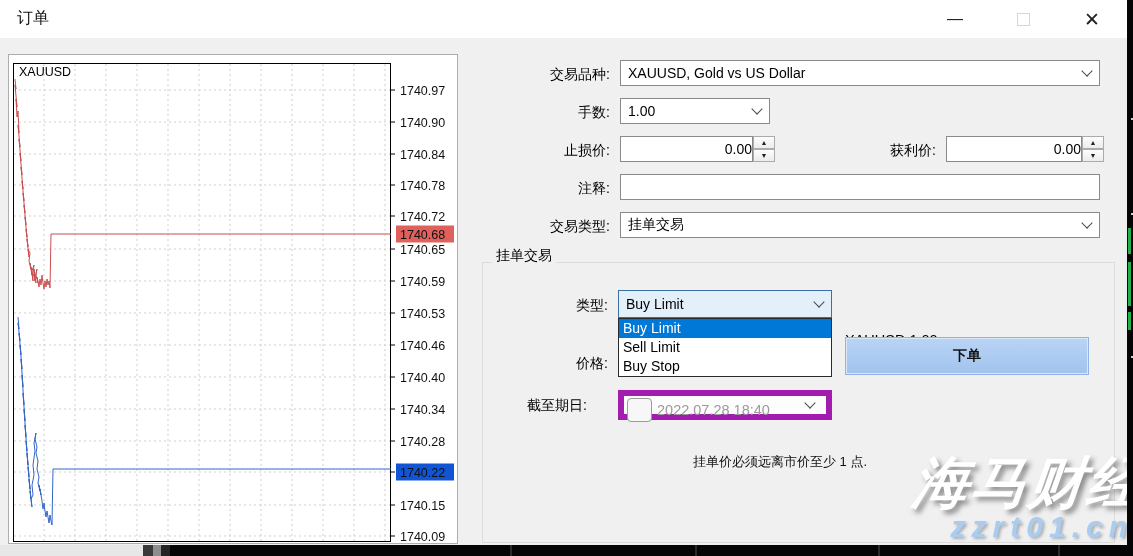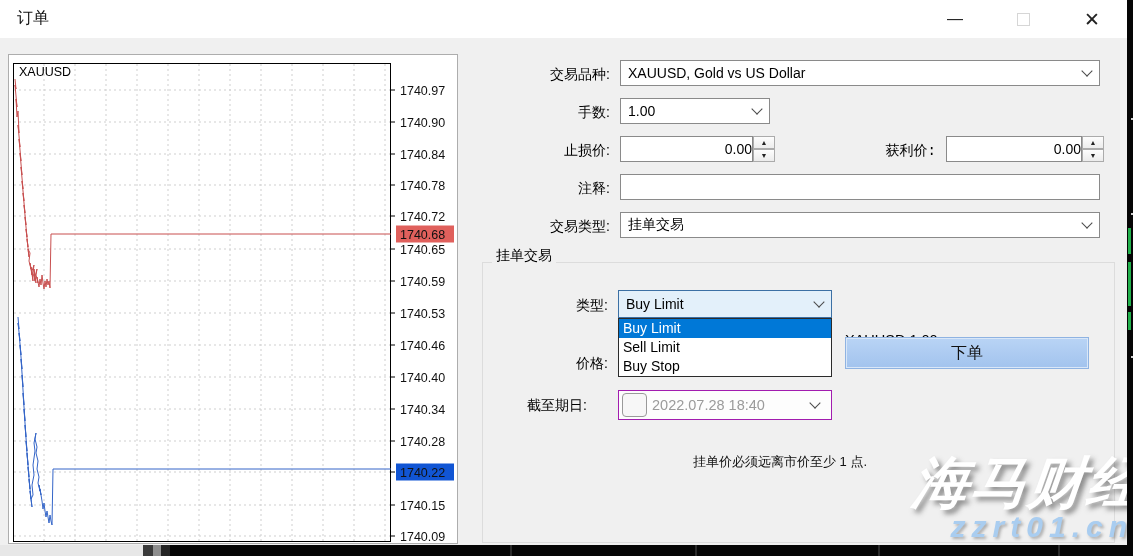--- a/index.html
+++ b/index.html
@@ -45,23 +45,23 @@
   .groupbox { position:absolute; left:482px; top:262px; width:633px; height:281px; border:1px solid #dcdcdc; }
   .grouplegend { position:absolute; left:492px; top:247px; background:#f0f0f0; padding:0 4px; font-size:14px; color:#000; }
 
   .combo-open { position:absolute; height:28px; background:#e3f0fa; border:1px solid #3c70a4; display:flex; align-items:center; padding:0 24px 0 7px; font-size:14px; color:#000; }
   .dd-list { position:absolute; left:618px; top:318px; width:214px; background:#fff; border:1px solid #2b2b2b; z-index:5; }
   .dd-item { height:19px; line-height:19px; font-size:14px; padding-left:4px; color:#000; white-space:nowrap; }
   .dd-item.sel { background:#0078d7; color:#fff; }
 
   .summary { position:absolute; left:845px; top:296px; font-size:14.5px; color:#000;margin-top:36px; }
 
-  .place-btn { position:absolute; left:845px; top:337px; width:244px; height:32px; background:linear-gradient(#b9d4f5,#a2c3ee); border:1px solid #8fb3e2; box-shadow:inset 0 0 0 1px #d9e7f8; display:flex; align-items:center; justify-content:center; font-size:16px; color:#111; }
-
-  .date-ctl { position:absolute; left:618px; top:390px; width:214px; height:30px; background:#fdfdfd; border:1px solid #a21caf; }
+  .place-btn { position:absolute; left:845px; top:337px; width:244px; height:38px; background:linear-gradient(#b9d4f5,#a2c3ee); border:1px solid #8fb3e2; box-shadow:inset 0 0 0 1px #d9e7f8; display:flex; align-items:center; justify-content:center; font-size:14px; color:#111;font-weight:bold; }
+
+  .date-ctl { position:absolute; left:618px; top:390px; width:214px; height:30px; background:#fdfdfd; border:6px solid #a21caf; }
   .date-chk { position:absolute; left:3px; top:2px; width:25px; height:24px; background:#f7f7f7; border:1px solid #9a9a9a; border-radius:4px; }
   .date-val { position:absolute; left:33px; top:0; width:152px; height:28px; display:flex; align-items:center; font-size:14.5px; color:#9b9b9b; overflow:hidden; white-space:nowrap; }
   .date-ctl .chev { right:12px; }
 
   .hint { position:absolute; left:560px; top:453px; width:440px; text-align:center; font-size:13px; color:#111; }
 
   
   .wm1 { position:absolute; right:-12px; top:446px; font-size:56px; font-weight:bold; font-style:italic; color:#fff; letter-spacing:2px; text-shadow:4px 4px 5px rgba(60,60,60,0.55); transform:skew(-6deg); white-space:nowrap; }
   .wm2 { position:absolute; right:0px; top:510px; font-size:30px; font-weight:bold; font-style:italic; color:#a9cdf0; letter-spacing:6px; text-shadow:2px 2px 3px rgba(90,90,90,0.45); white-space:nowrap; }
 </style>
@@ -164,21 +164,21 @@
 
 <div class="lbl" style="left:480px; top:142px;">止损价:</div>
 <div class="spinbox" style="left:620px; top:136px; width:155px;">
   <div class="val" style="width:133px;">0.00</div>
   <div class="spin" style="left:133px;">
     <div class="sb up">▲</div>
     <div class="sb dn">▼</div>
   </div>
 </div>
 
-<div class="lbl" style="left:806px; top:142px;font-family:Liberation Mono, monospace;">获利价:</div>
+<div class="lbl" style="left:806px; top:142px;">获利价:</div>
 <div class="spinbox" style="left:946px; top:136px; width:158px;">
   <div class="val" style="width:136px;">0.00</div>
   <div class="spin" style="left:136px;">
     <div class="sb up">▲</div>
     <div class="sb dn">▼</div>
   </div>
 </div>
 
 <div class="lbl" style="left:480px; top:180px;">注释:</div>
 <div class="tinput" style="left:620px; top:174px; width:480px;"></div>

